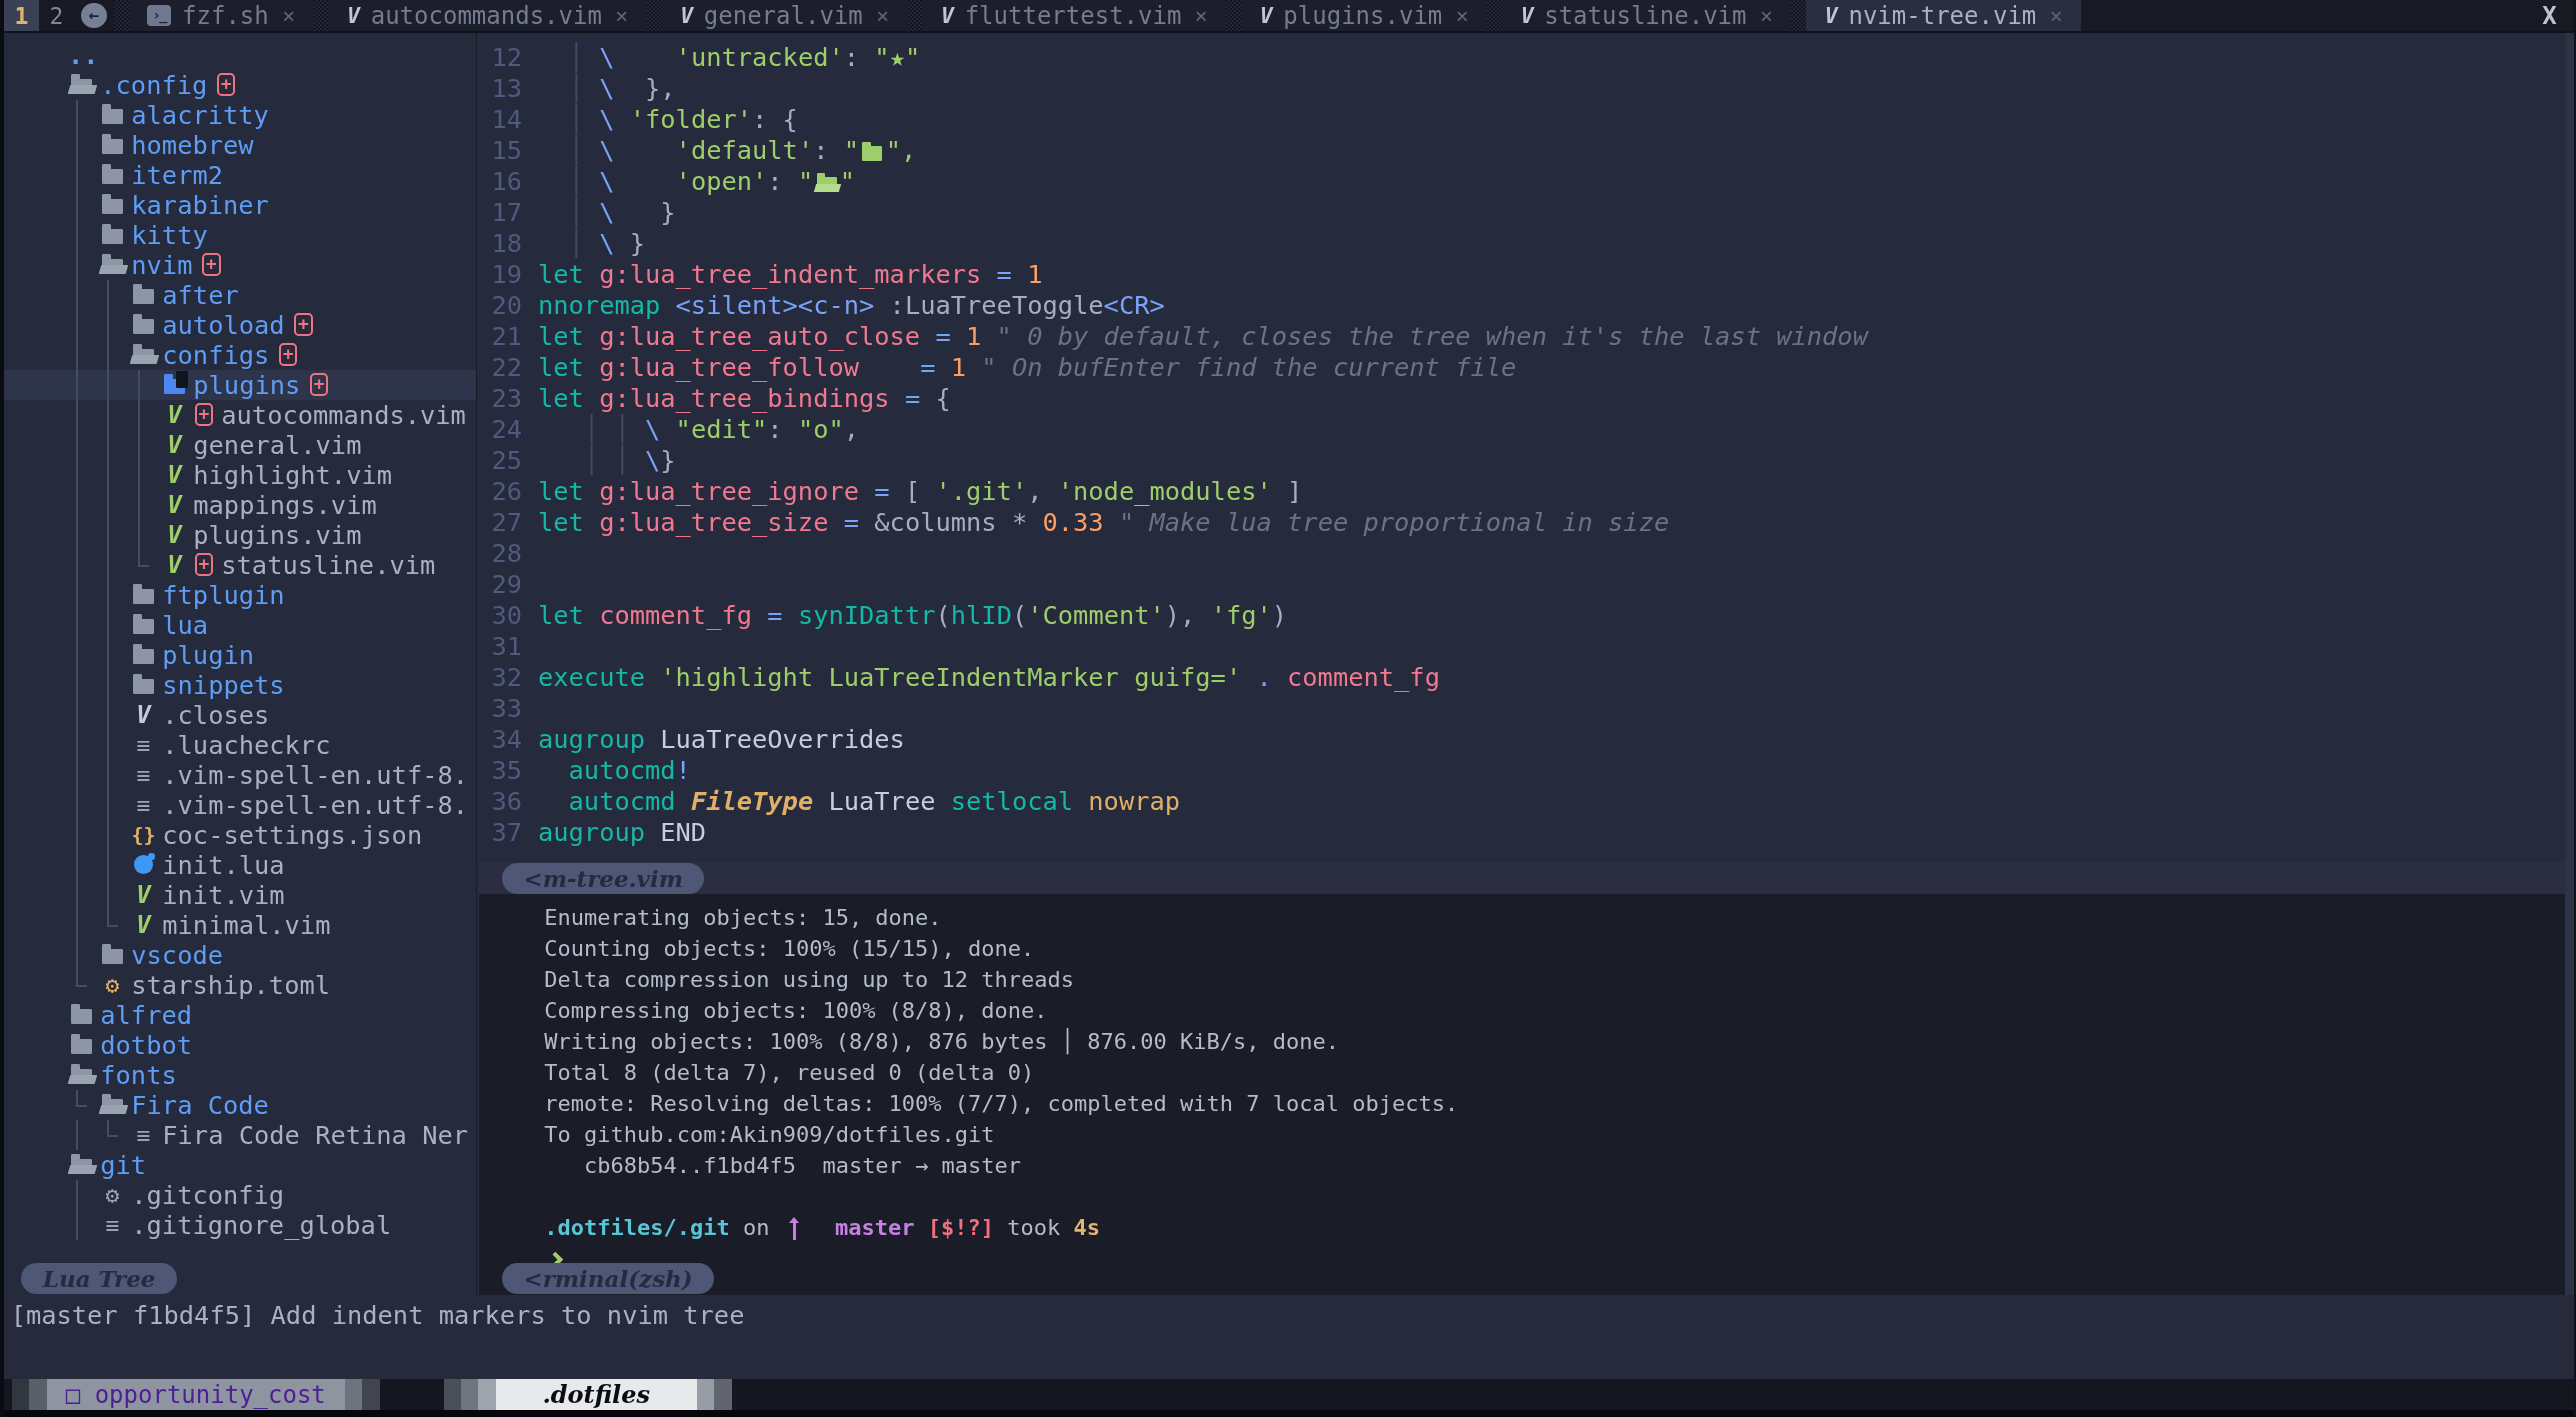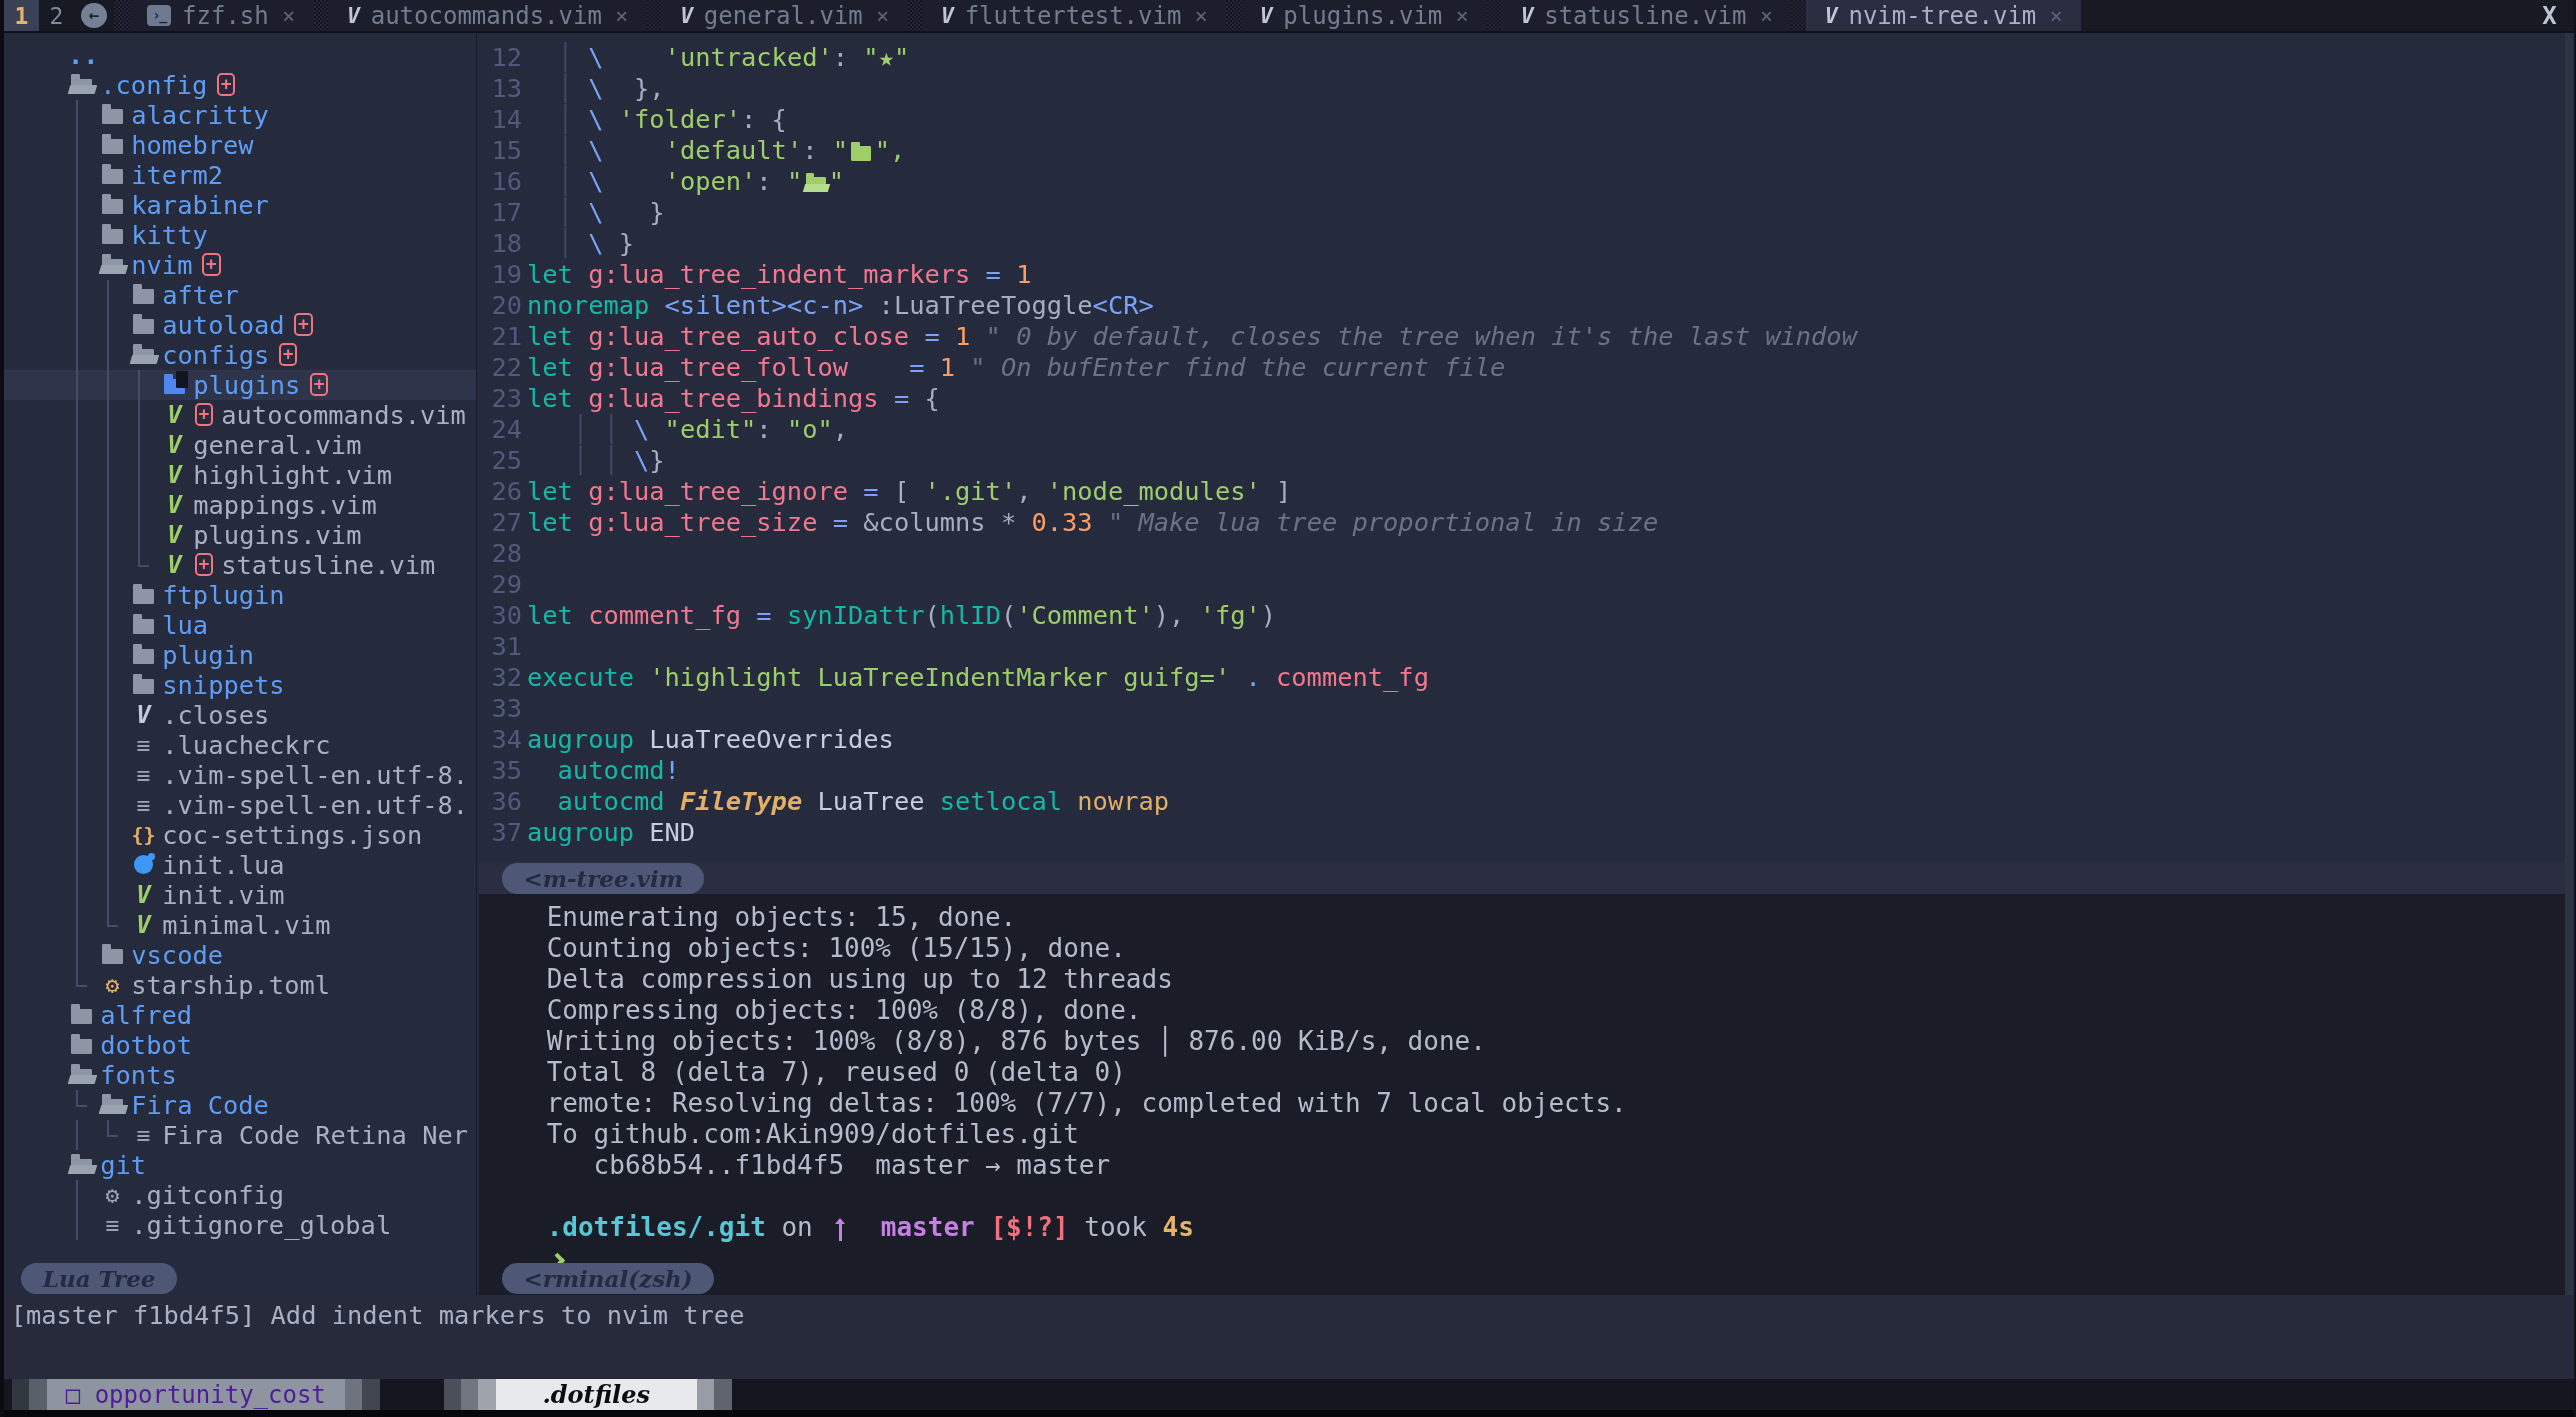--- a/index.html
+++ b/index.html
@@ -41,36 +41,36 @@
   .i-braces .tico2{color:#e0af68;font-style:normal;font-size:20px;}
   .i-lua .lb{width:18.7px;height:18.7px;border-radius:50%;background:#3f97f5;position:relative;display:block;}
   .i-lua .lb::after{content:"";position:absolute;top:-2px;right:-2px;width:6.7px;height:6.7px;border-radius:50%;background:#3f97f5;}
   .tname{color:#a8b0c2;}
   .tname.dir{color:#5f9df5;}
   .plus{min-width:18.7px;height:23px;border:2px solid #ee7480;border-radius:4.7px;color:#ee7480;font-weight:bold;font-size:18px;line-height:18.7px;text-align:center;padding:0 1.3px;margin-left:9.4px;flex:none;}
   .plus.before{margin:0 8px 0 1.3px;}
   
   .editor{position:absolute;top:33px;left:475px;right:0;height:829px;background:#252a3c;overflow:hidden;padding-top:9.4px;}
   .cl{height:31px;line-height:31px;white-space:pre;font-size:25.4px;}
-  .ln{display:inline-block;width:43px;text-align:right;margin-right:5px;color:#505a7c;}
+  .ln{display:inline-block;width:43px;text-align:right;margin-right:16px;color:#505a7c;}
   .s-g{color:#434a63;} .s-kw{color:#14b8a6;} .s-var{color:#f2788f;} .s-op{color:#7aa2f7;}
   .s-num{color:#ff9e64;} .s-str{color:#9ece6a;} .s-fg{color:#a6aec3;} .s-wh{color:#c6cde2;}
   .s-cm{color:#6b7288;font-style:italic;} .s-yl{color:#e0af68;} .s-ylb{color:#e0af68;font-weight:bold;font-style:italic;margin-top:37px;}
   .cicon{display:inline-block;vertical-align:-1.3px;}
   .ic-code-folder-closed,.ic-code-folder-open{width:20px;height:14.7px;background:#9ece6a;border-radius:1.3px;position:relative;margin:0 3.3px;}
   .ic-code-folder-closed::before,.ic-code-folder-open::before{content:"";position:absolute;top:-4px;left:0;width:8.7px;height:5.3px;background:inherit;border-radius:1.3px 1.3px 0 0;}
   .ic-code-folder-open::after{content:"";position:absolute;left:-2px;right:-2.7px;bottom:0;height:8px;background:#b6dd8d;transform:skewX(-16deg);}
   
   .winbar{position:absolute;top:862px;left:475px;right:0;height:32px;background:#2a2e40;display:flex;align-items:center;}
   .pill{display:inline-flex;align-items:center;height:31px;border-radius:16px;background:#4e5776;color:#242a3f;
         font-family:"DejaVu Serif","Liberation Serif",serif;font-style:italic;font-weight:bold;font-size:23px;padding:0 21.4px;white-space:nowrap;}
   .winbar .pill{margin-left:23px;}
   
   .term{position:absolute;top:894px;left:475px;right:0;height:401px;background:#1a1d27;overflow:hidden;padding:8px 0 0 52px;}
-  .tl{height:31px;line-height:31px;white-space:pre;font-size:26px;}
+  .tl{height:31px;line-height:31px;white-space:pre;font-size:22px;}
   .s-t{color:#b4bbca;}
   .s-cy{color:#59c6d6;font-weight:bold;} .s-pu{color:#c77fe3;font-weight:bold;padding-left:27px;}
   .s-rd{color:#f0707f;font-weight:bold;} .s-ye{color:#e3b46a;font-weight:bold;}
   .ic-git-branch{width:17.4px;height:23px;position:relative;margin:0 5.3px 0 2.7px;vertical-align:-5.3px;}
   .ic-git-branch::before{content:"";position:absolute;left:8px;top:4px;bottom:0;width:2.7px;background:#c77fe3;}
   .ic-git-branch::after{content:"";position:absolute;left:4px;top:0;border-left:5.3px solid transparent;border-right:5.3px solid transparent;border-bottom:6.7px solid #c77fe3;}
   .ic-prompt-chevron{width:10.7px;height:10.7px;border-top:4px solid #9ece6a;border-right:4px solid #9ece6a;transform:rotate(45deg);margin-left:5.3px;vertical-align:1.3px;}
   .termpill{position:absolute;left:23px;top:369px;}
   
   .msg{position:absolute;top:1295px;left:0;right:0;height:84px;background:#262a3b;color:#aab1c4;font-size:25.4px;padding:5.3px 0 0 6.7px;white-space:pre;}

